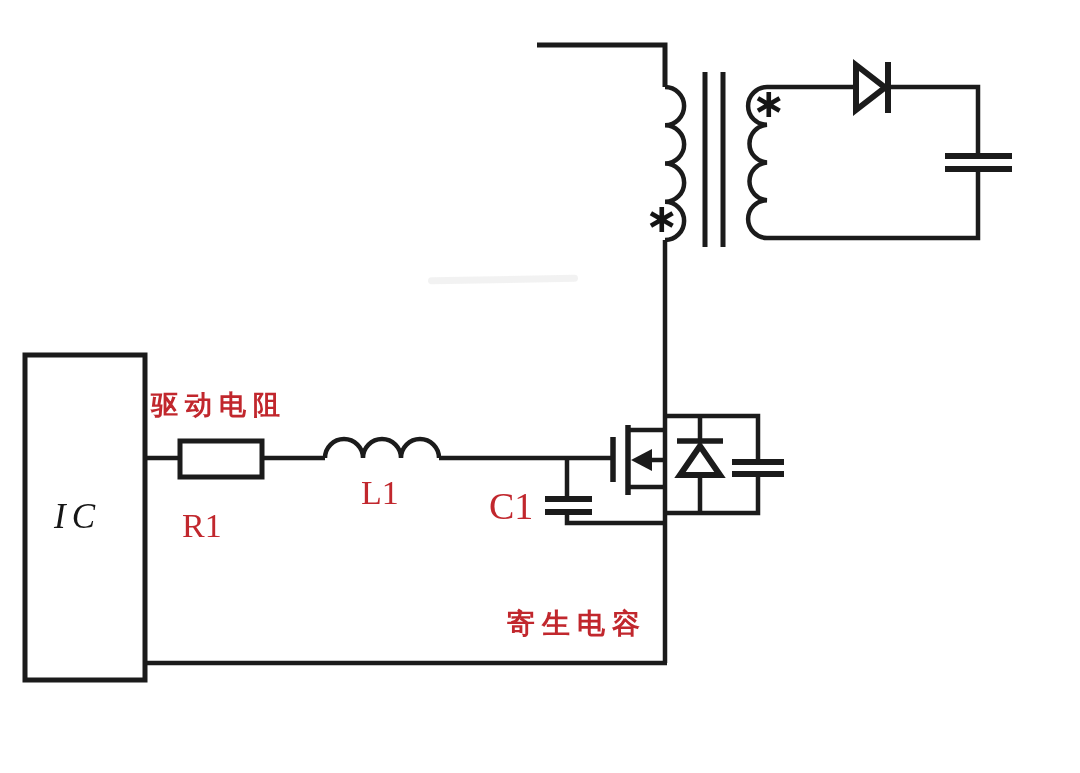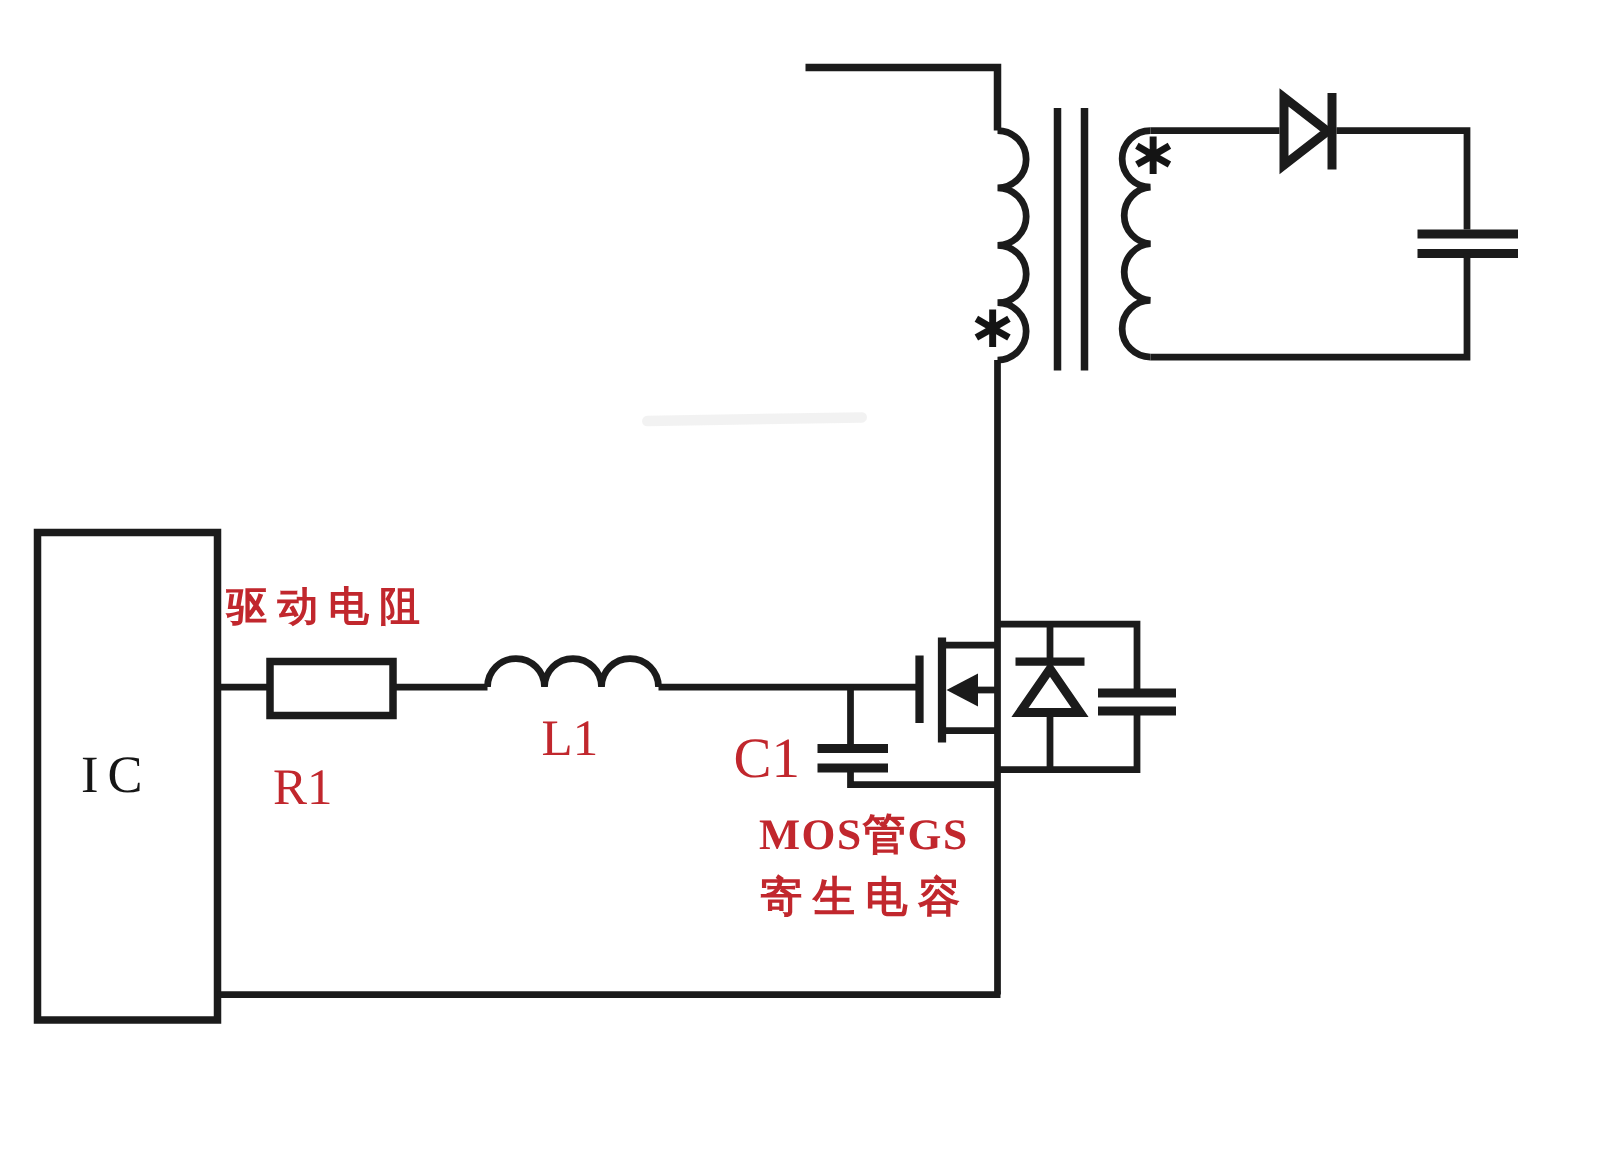--- a/index.html
+++ b/index.html
@@ -16,36 +16,37 @@
     line-height:1;
     white-space:nowrap;
     color:#c1272d;
     user-select:none;
   }
   .lbl-ic{
     left:54px;top:499px;
     font-size:35px;color:#161616;
     letter-spacing:6px;
     font-family:"Liberation Serif","DejaVu Serif",serif;
+    font-style:italic;
   }
   .lbl-cn{
     font-family:"DejaVu Serif","Liberation Serif",serif;
     font-weight:700;
   }
   .lbl-ref{
     font-family:"Liberation Serif","DejaVu Serif",serif;
     font-weight:500;
   }
   .lbl-drive-res{left:151px;top:391px;font-size:27px;letter-spacing:7px;}
   .lbl-r1{left:182px;top:484px;font-size:34px;margin-top:25px;}
   .lbl-pcb-ind{left:326px;top:386px;font-size:28px;letter-spacing:4px;}
   .lbl-l1{left:361px;top:476px;font-size:34px;}
   .lbl-c1{left:489px;top:487px;font-size:38px;}
   .lbl-mosgs{left:506px;top:543px;font-size:29px;font-weight:600;letter-spacing:1px;}
-  .lbl-jsdr{left:507px;top:584px;font-size:28px;letter-spacing:7px;}
+  .lbl-jsdr{left:507px;top:610px;font-size:28px;letter-spacing:7px;}
   .dot{
     position:absolute;line-height:1;color:#141414;
     font-family:"DejaVu Sans","Liberation Sans",sans-serif;
     font-weight:700;font-size:40px;
   }
   .dot-primary{left:645px;top:198px;}
   .dot-secondary{left:752px;top:83px;}
   .smudge{
     position:absolute;left:428px;top:276px;width:150px;height:7px;
     background:rgba(150,150,150,0.12);border-radius:4px;
@@ -115,18 +116,17 @@
   <div class="smudge"></div>
 
   <span class="lbl lbl-ic">IC</span>
 
   <span class="lbl lbl-cn lbl-drive-res">驱动电阻</span>
   <span class="lbl lbl-ref lbl-r1">R1</span>
 
   <span class="lbl lbl-ref lbl-l1">L1</span>
 
   <span class="lbl lbl-ref lbl-c1">C1</span>
-  <span class="lbl lbl-mosgs">MOS管GS</span>
   <span class="lbl lbl-cn lbl-jsdr">寄生电容</span>
 
   <span class="dot dot-primary">∗</span>
   <span class="dot dot-secondary">∗</span>
 </div>
 
 </body></html>

